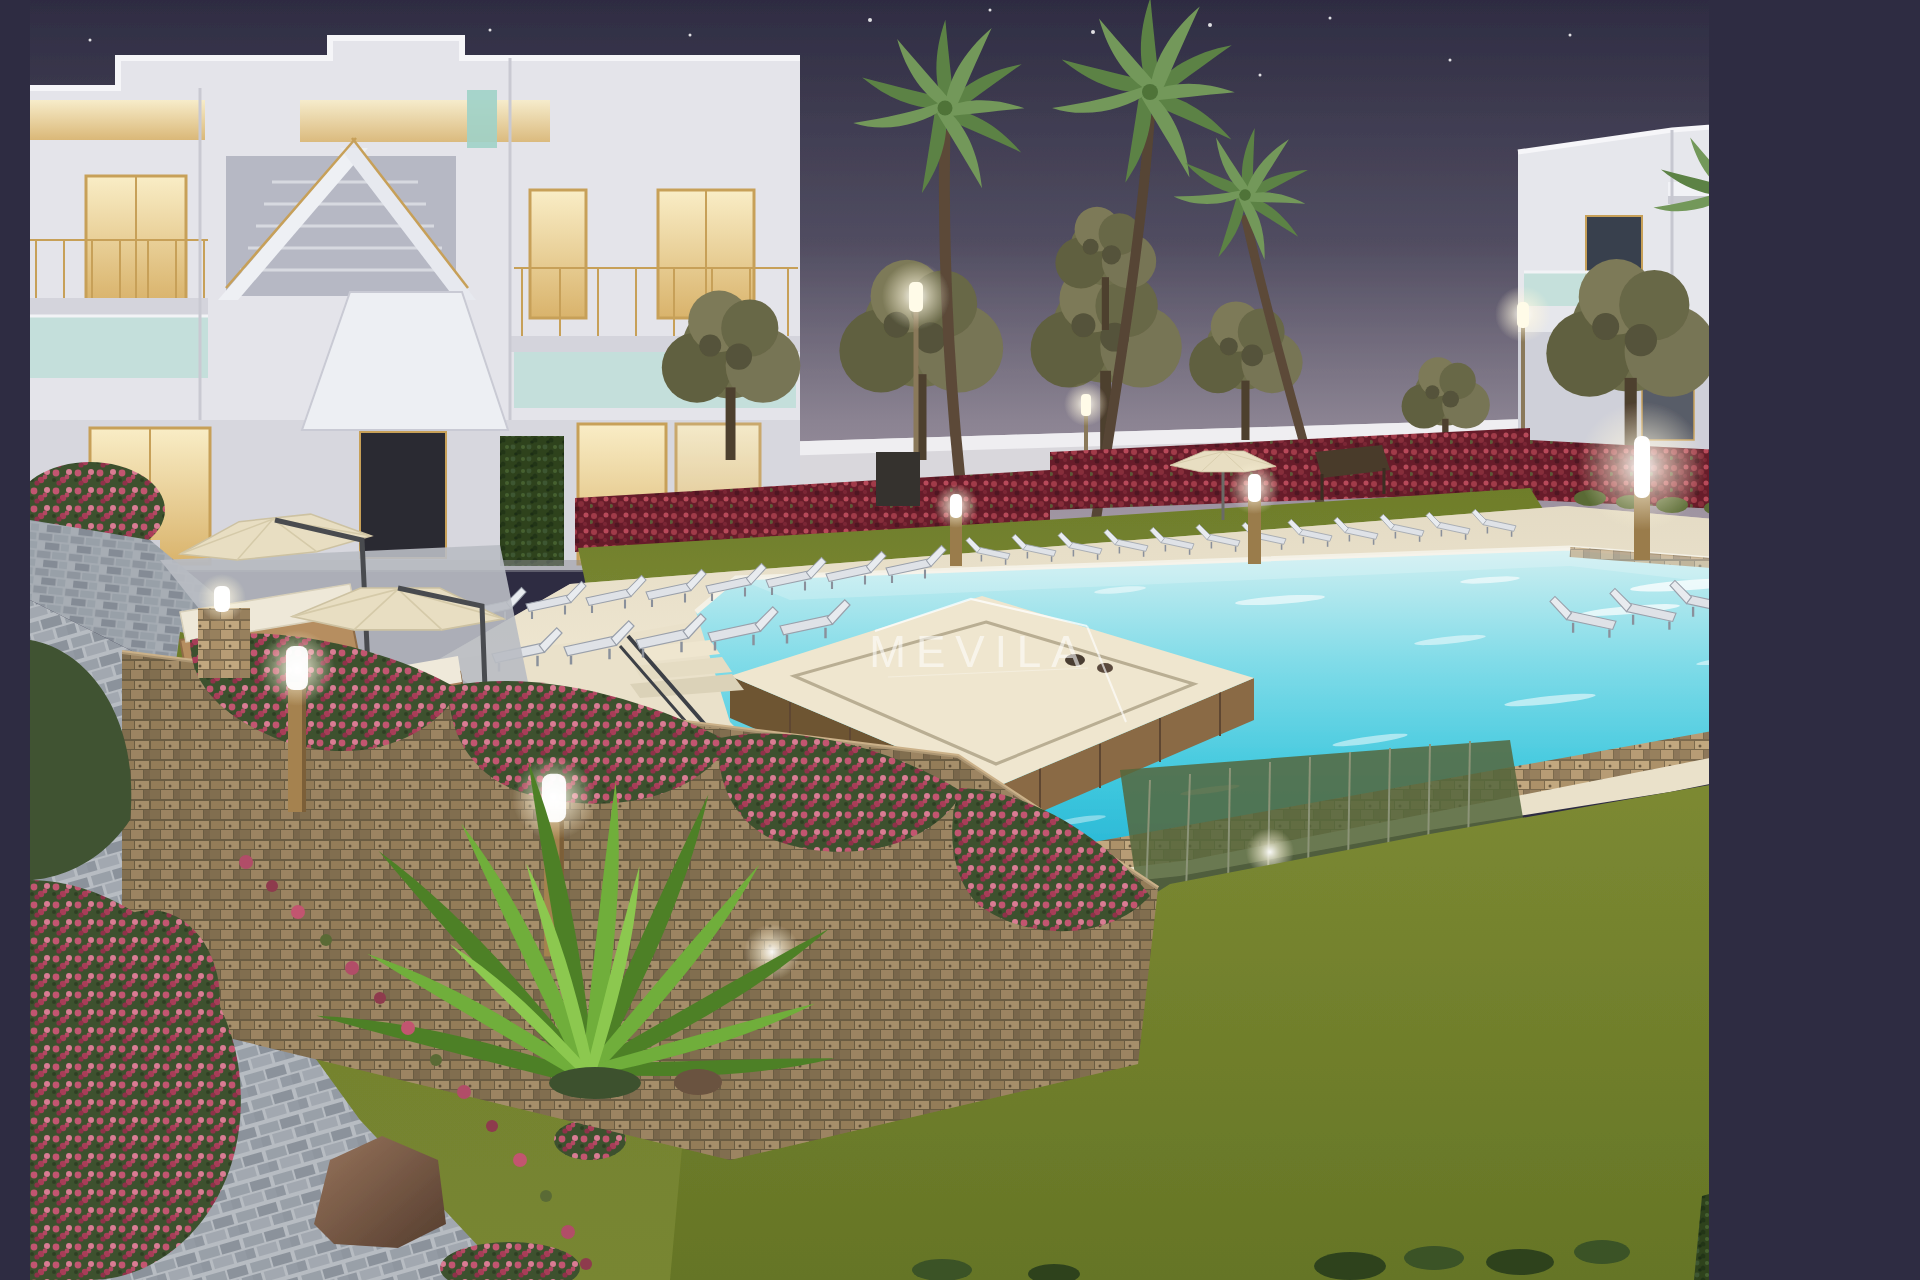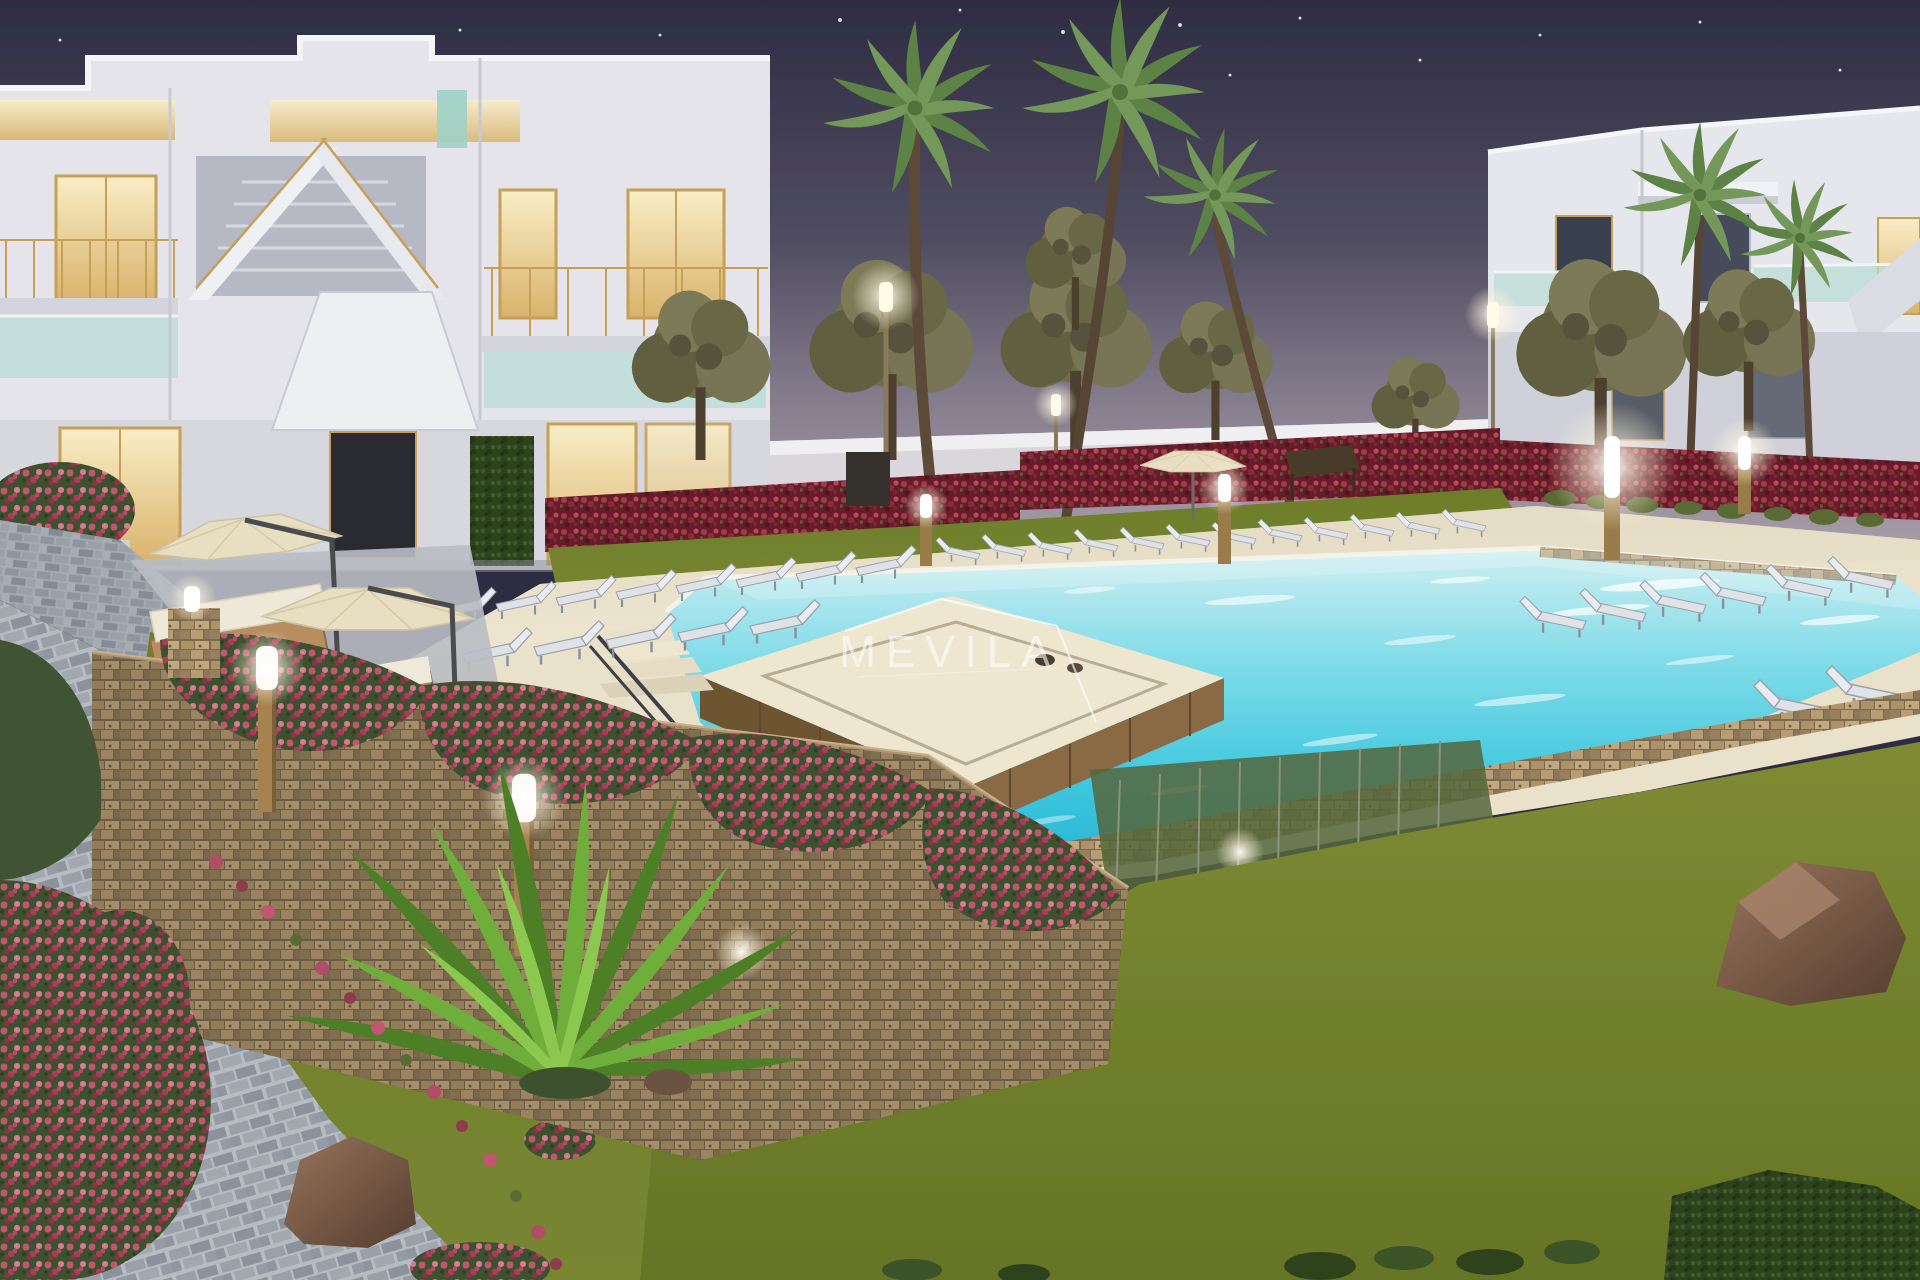--- a/index.html
+++ b/index.html
@@ -1,17 +1,17 @@
 <!DOCTYPE html>
 <html><head>
 <meta charset="utf-8">
 <title>MEVILA</title>
 <style>
   html,body{margin:0;padding:0;background:#2e2c42;}
-  .stage{width:1920px;height:1280px;overflow:hidden;position:relative;font-family:"Liberation Sans",sans-serif;}
+  .stage{width:1679px;height:1280px;overflow:hidden;position:relative;font-family:"Liberation Sans",sans-serif;margin-left:30px;}
   svg{display:block;width:1920px;height:1280px;}
   .wm-text{font-family:"Liberation Sans",sans-serif;font-weight:400;}
 </style>
 </head>
 <body>
 
 <div class="stage">
 <svg viewBox="0 0 1920 1280" xmlns="http://www.w3.org/2000/svg">
 <defs>
   <linearGradient id="gSky" x1="0" y1="0" x2="0" y2="1">

